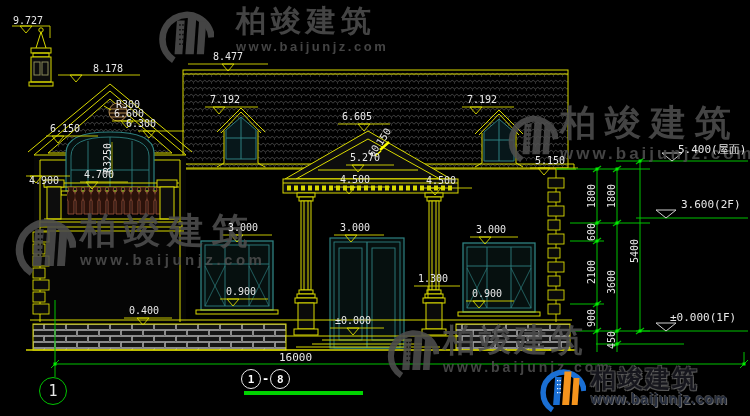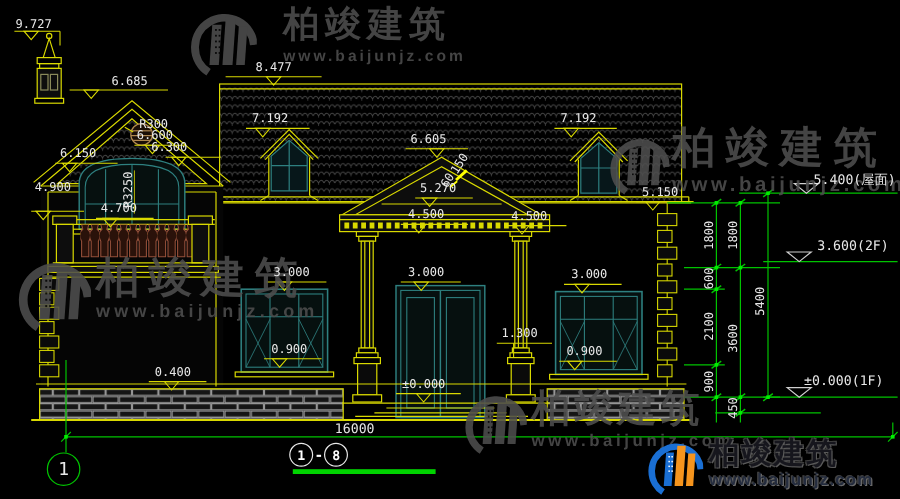--- a/index.html
+++ b/index.html
@@ -452,30 +452,30 @@
     <span class="tcirc">1</span>
     <span class="tdash">-</span>
     <span class="tcirc">8</span>
   </div>
   <div class="tline"></div>
   <div class="axisb">
     <span>1</span>
   </div>
 
 <div class="lbl" style="left: 13px; top: 16px;">9.727</div>
-    <div class="lbl" style="left: 93px; top: 64px;">6.685</div>
+    <div class="lbl" style="left: 93px; top: 64px;">8.178</div>
     <div class="lbl" style="left: 213px; top: 52px;">8.477</div>
     <div class="lbl" style="left: 210px; top: 95px;">7.192</div>
     <div class="lbl" style="left: 467px; top: 95px;">7.192</div>
     <div class="lbl" style="left: 84px; top: 100px; margin-left: 32px;">R300</div>
     <div class="lbl" style="left: 114px; top: 109px;">6.600</div>
     <div class="lbl" style="left: 126px; top: 119px;">6.300</div>
     <div class="lbl" style="left: 50px; top: 124px;">6.150</div>
     <div class="lbl r" style="left: 108px; top: 158px;">R3250</div>
-    <div class="lbl" style="left: 29px; top: 152px;">4.900</div>
+    <div class="lbl" style="left: 29px; top: 176px;">4.900</div>
     <div class="lbl" style="left: 84px; top: 170px;">4.700</div>
     <div class="lbl" style="left: 342px; top: 112px;">6.605</div>
     <div class="lbl" style="left: 350px; top: 153px; text-align: center;">5.270</div>
     <div class="lbl s" style="left: 384px; top: 137px;">150</div>
     <div class="lbl s" style="left: 374px; top: 151px;">60</div>
     <div class="lbl" style="left: 340px; top: 175px;">4.500</div>
     <div class="lbl" style="left: 426px; top: 176px;">4.500</div>
     <div class="lbl" style="left: 535px; top: 156px;">5.150</div>
     <div class="lbl" style="left: 228px; top: 223px;">3.000</div>
     <div class="lbl" style="left: 340px; top: 223px;">3.000</div>

